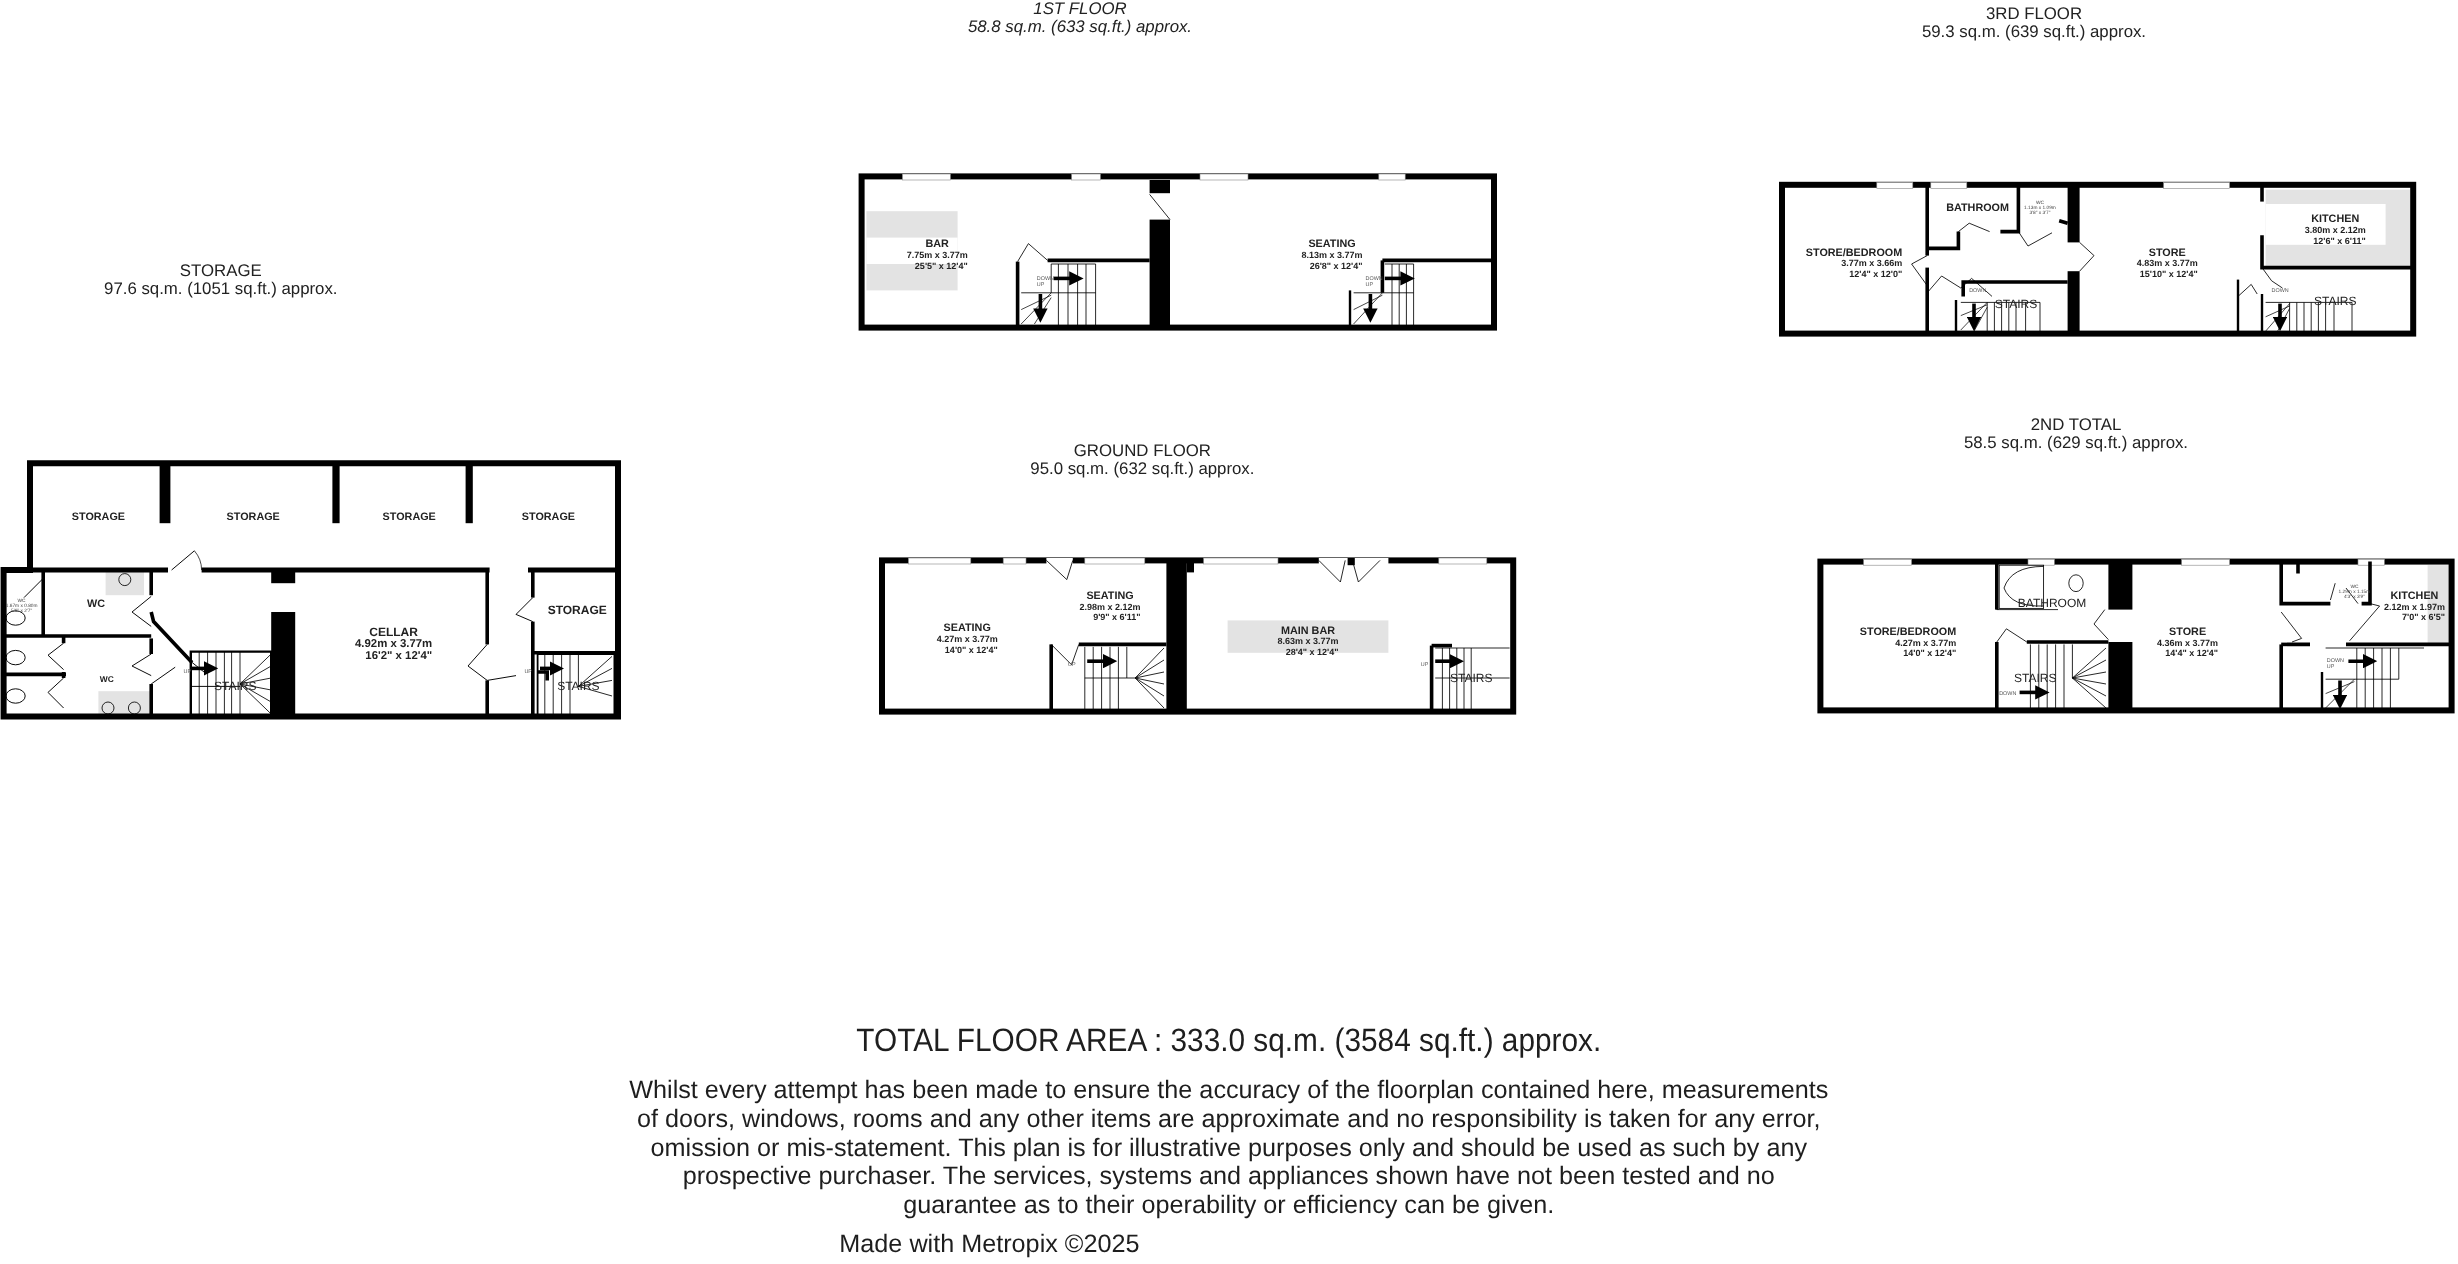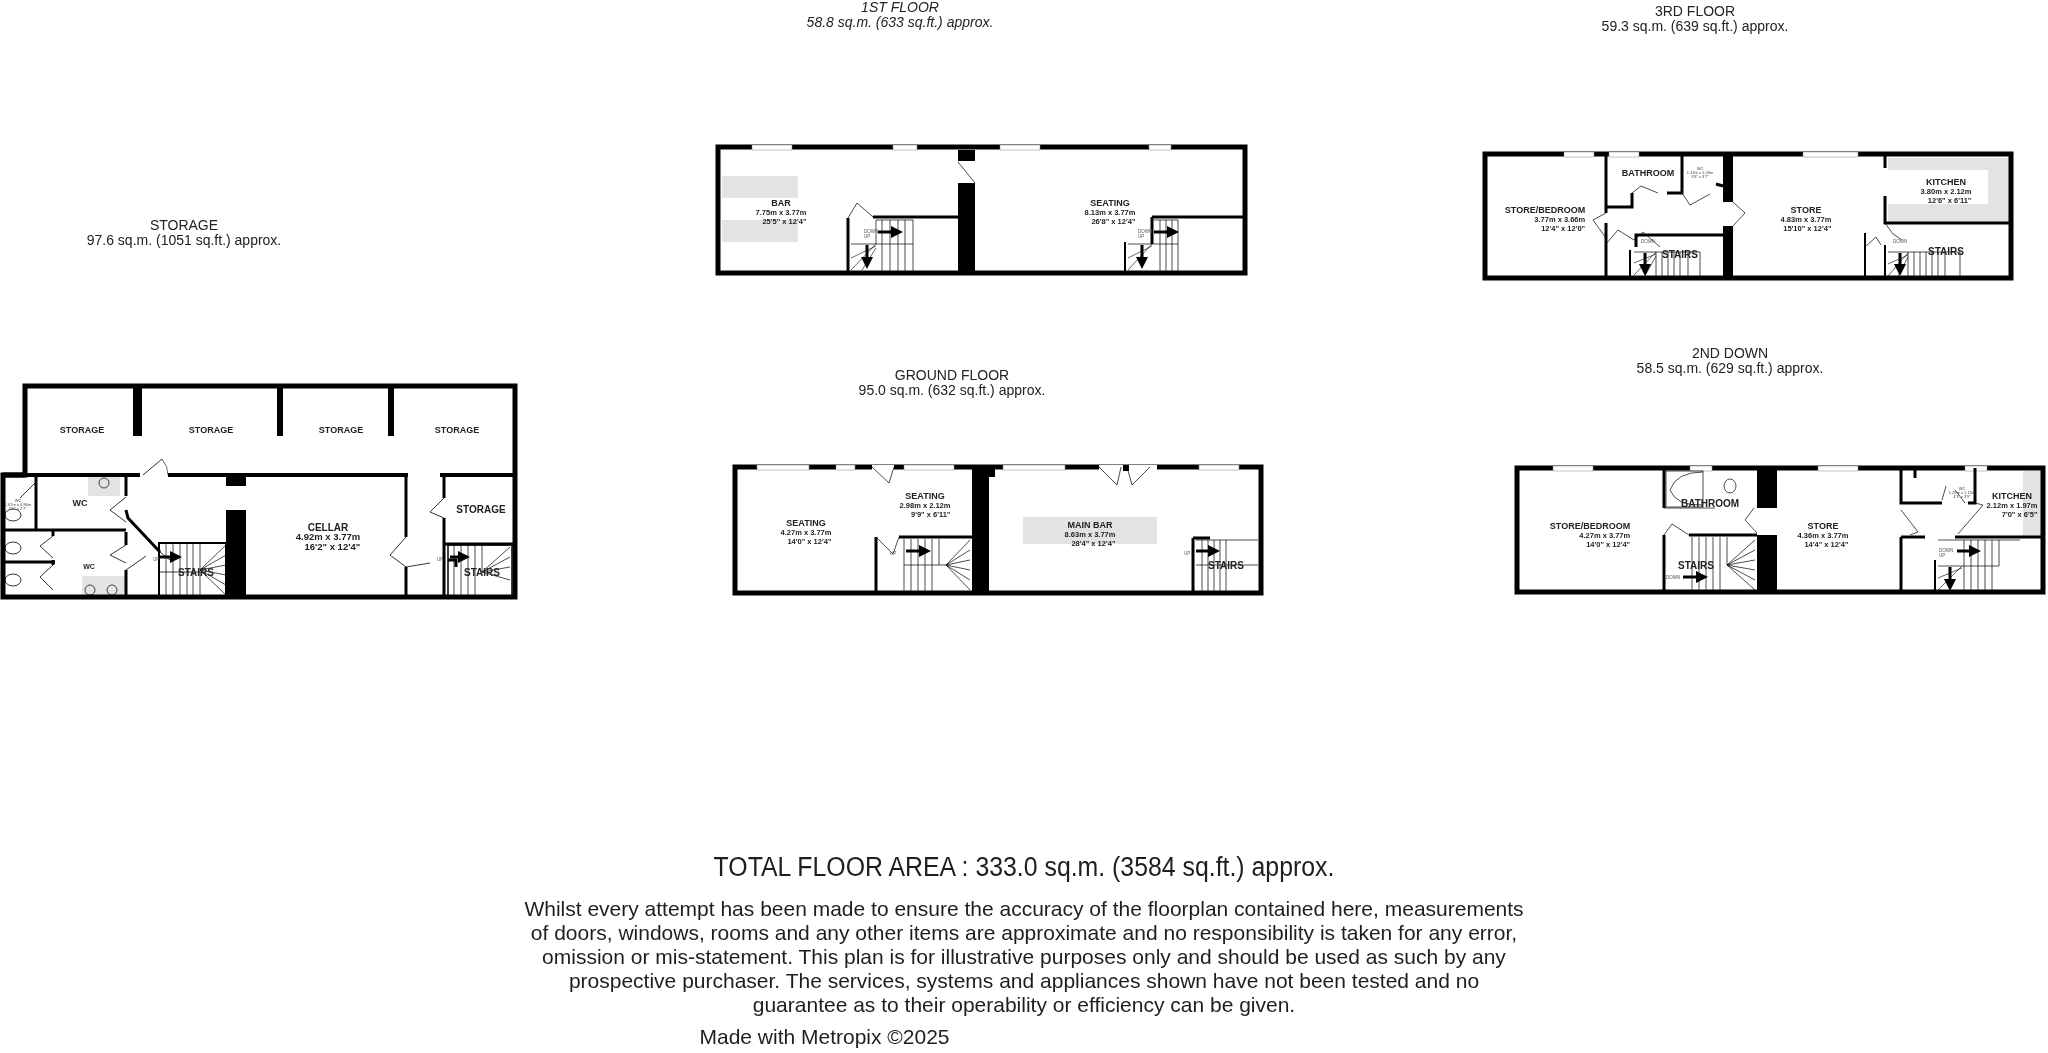--- a/index.html
+++ b/index.html
@@ -6,21 +6,21 @@
   body { width:2048px; height:1053px; position:relative; overflow:hidden;
          font-family:"Liberation Sans", sans-serif; color:#222; }
   .floor-title { position:absolute; text-align:center; font-size:14px; line-height:15px; color:#222; white-space:nowrap; }
   .plan { position:absolute; left:0; top:0; }
   .room-label { position:absolute; text-align:center; font-size:8.5px; line-height:9px; font-weight:bold; color:#222; white-space:nowrap; transform:translateX(-50%); }
   .room-label .nm { display:block; font-size:9px; }
   .room-label .dim { display:block; font-weight:bold; font-size:7.5px;text-align:right; }
   .room-label.big .nm { font-size:10px; }
   .room-label.big .dim { font-size:9.5px; line-height:10px; }
   .tiny { position:absolute; font-size:4px; line-height:4px; color:#444; text-align:center; transform:translateX(-50%); white-space:nowrap; }
-  .stairs-lbl { position:absolute; font-size:10px; font-weight:bold; color:#222; transform:translateX(-50%); }
+  .stairs-lbl { position:absolute; font-size:10px; font-weight:normal; color:#222; transform:translateX(-50%); }
   .small-lbl { position:absolute; font-size:4.5px; color:#555; }
   .total { position:absolute; left:0; width:2048px; top:852px; text-align:center; font-size:27px; color:#1e1e1e; transform:scaleX(0.92); }
   .disclaimer { position:absolute; left:524px; width:1000px; top:897px; text-align:center; font-size:21px; line-height:24px; color:#1e1e1e; }
   .credit { position:absolute; left:0; width:1649px; top:1025px; text-align:center; font-size:21px; color:#1e1e1e; }
 </style>
 </head>
 <body>
 
 <div class="floor-title" style="left:64px; top:218px; width:240px;">
   <div>STORAGE</div>
@@ -32,21 +32,21 @@
 </div>
 <div class="floor-title" style="left:832px; top:368px; width:240px;">
   <div>GROUND FLOOR</div>
   <div>95.0 sq.m. (632 sq.ft.) approx.</div>
 </div>
 <div class="floor-title" style="left:1575px; top:4px; width:240px;">
   <div>3RD FLOOR</div>
   <div>59.3 sq.m. (639 sq.ft.) approx.</div>
 </div>
 <div class="floor-title" style="left:1610px; top:346px; width:240px;">
-  <div>2ND DOWN</div>
+  <div>2ND TOTAL</div>
   <div>58.5 sq.m. (629 sq.ft.) approx.</div>
 </div>
 
 <svg class="plan" width="2048" height="1053" viewBox="0 0 2048 1053" xmlns="http://www.w3.org/2000/svg">
   <defs>
     <marker id="ah" markerWidth="4" markerHeight="4" refX="2" refY="2" orient="auto">
       <path d="M0,0 L4,2 L0,4 z" fill="#000"></path>
     </marker>
   </defs>
 

